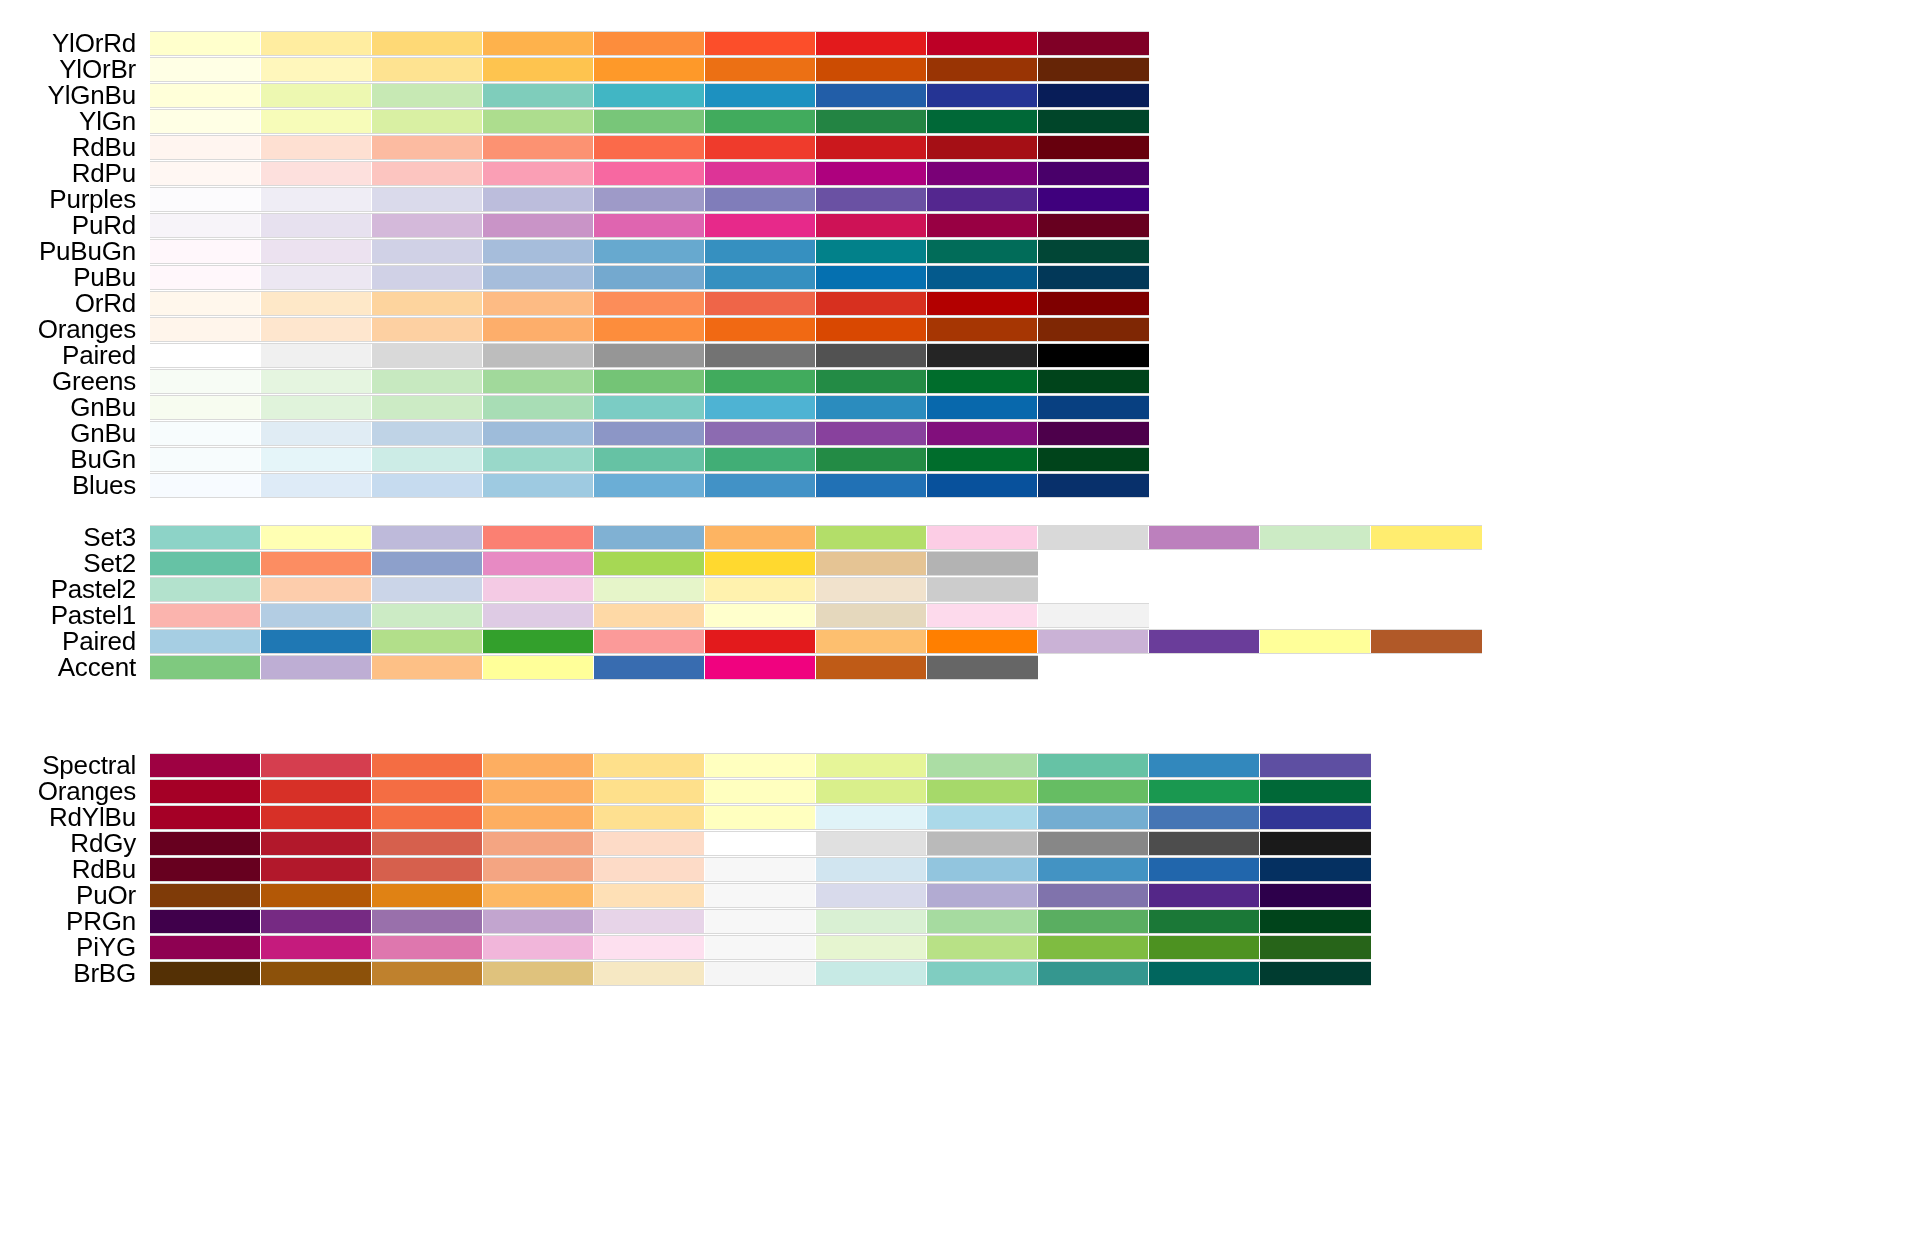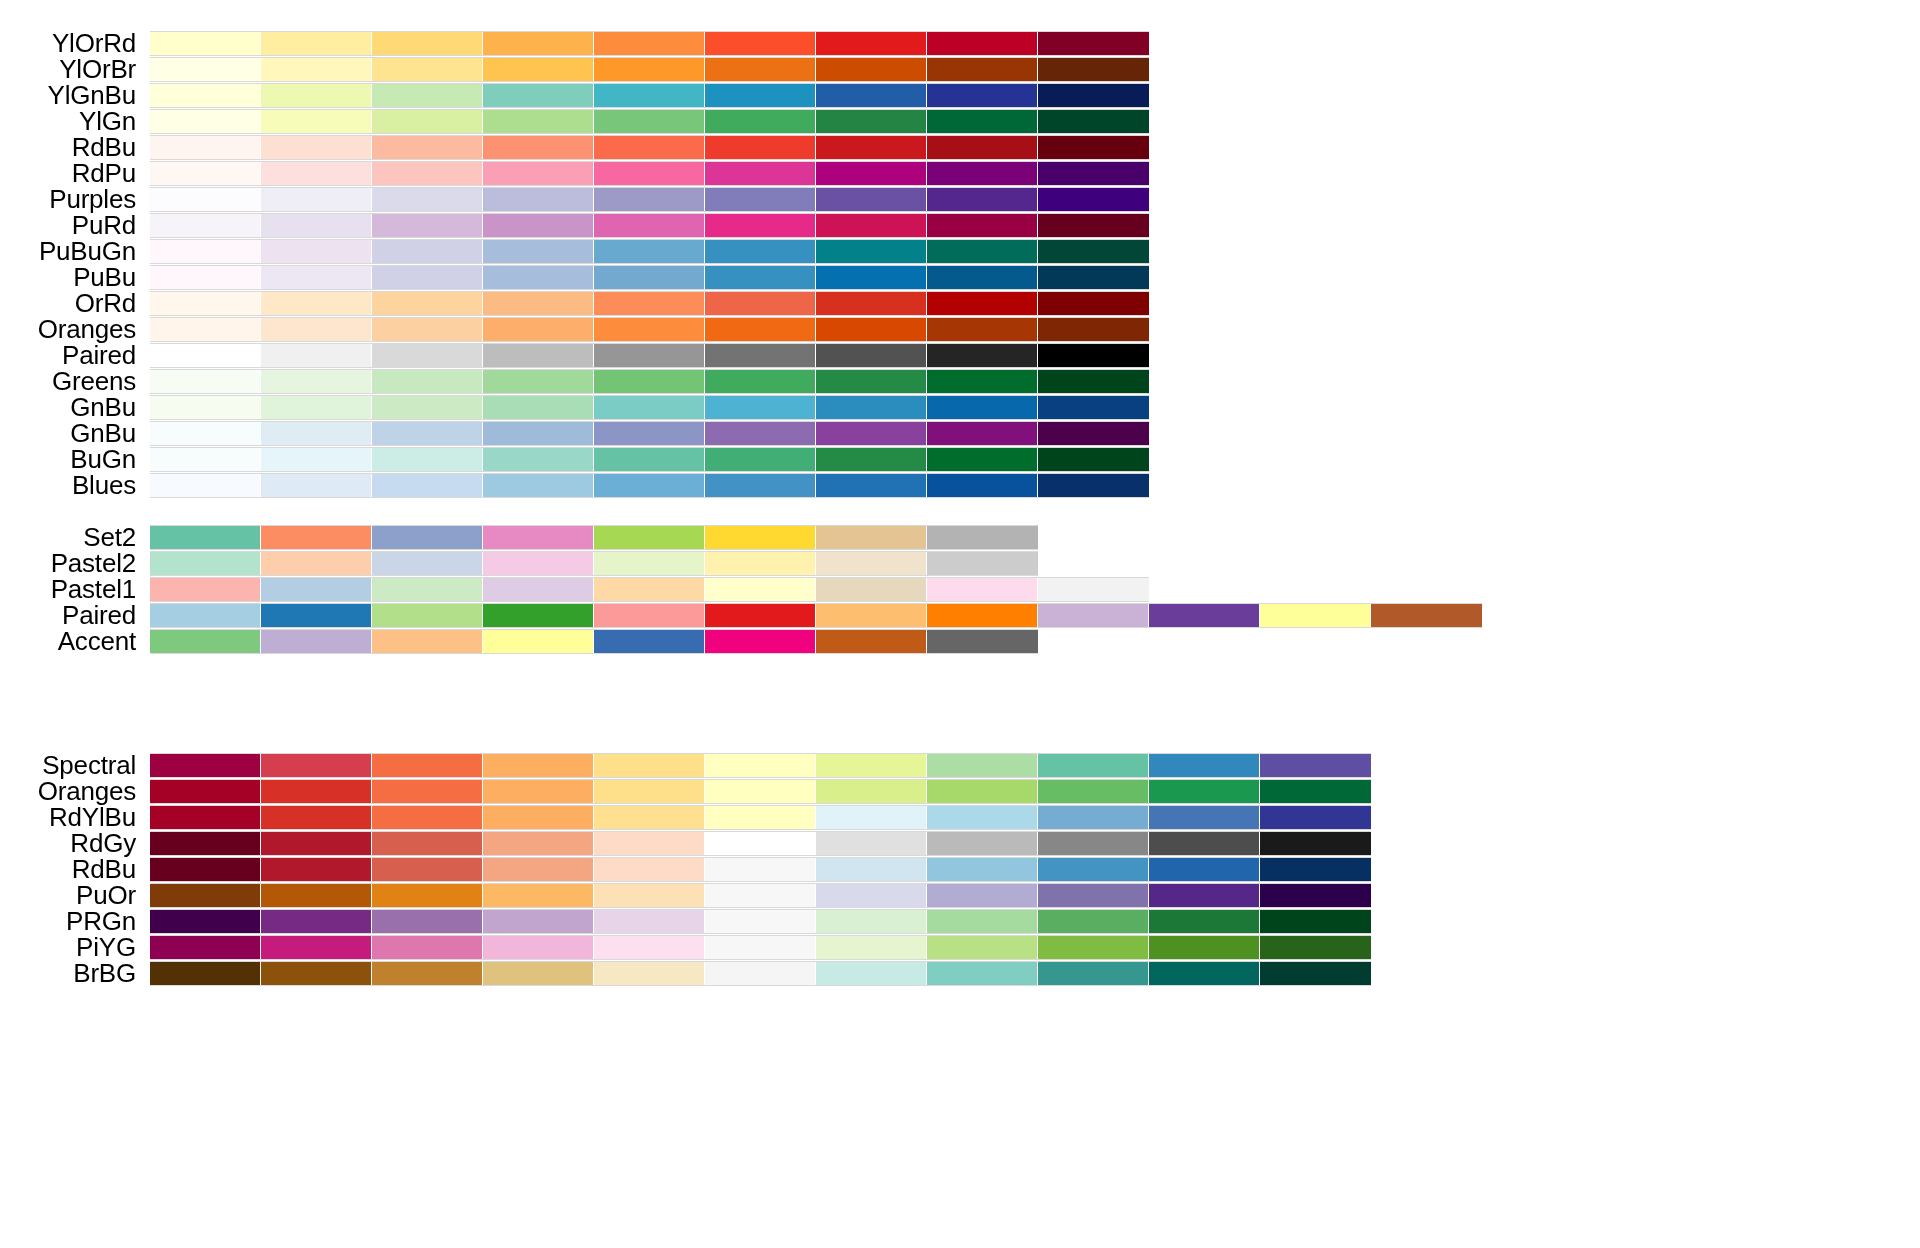--- a/index.html
+++ b/index.html
@@ -318,20 +318,37 @@
             <div class="swatch" title="#9ecae1" style="width: 111px; background: rgb(158, 202, 225);"></div>
             <div class="swatch" title="#6baed6" style="width: 111px; background: rgb(107, 174, 214);"></div>
             <div class="swatch" title="#4292c6" style="width: 111px; background: rgb(66, 146, 198);"></div>
             <div class="swatch" title="#2171b5" style="width: 111px; background: rgb(33, 113, 181);"></div>
             <div class="swatch" title="#08519c" style="width: 111px; background: rgb(8, 81, 156);"></div>
             <div class="swatch" title="#08306b" style="width: 111px; background: rgb(8, 48, 107);"></div>
           </div>
         </div>
       </div>
       <div class="section" style="top: 524px;">
+        <div class="palette-row">
+          <div class="row-label">Set3</div>
+          <div class="swatch-strip" style="width: 1332px;">
+            <div class="swatch" title="#8dd3c7" style="width: 111px; background: rgb(141, 211, 199);"></div>
+            <div class="swatch" title="#ffffb3" style="width: 111px; background: rgb(255, 255, 179);"></div>
+            <div class="swatch" title="#bebada" style="width: 111px; background: rgb(190, 186, 218);"></div>
+            <div class="swatch" title="#fb8072" style="width: 111px; background: rgb(251, 128, 114);"></div>
+            <div class="swatch" title="#80b1d3" style="width: 111px; background: rgb(128, 177, 211);"></div>
+            <div class="swatch" title="#fdb462" style="width: 111px; background: rgb(253, 180, 98);"></div>
+            <div class="swatch" title="#b3de69" style="width: 111px; background: rgb(179, 222, 105);"></div>
+            <div class="swatch" title="#fccde5" style="width: 111px; background: rgb(252, 205, 229);"></div>
+            <div class="swatch" title="#d9d9d9" style="width: 111px; background: rgb(217, 217, 217);"></div>
+            <div class="swatch" title="#bc80bd" style="width: 111px; background: rgb(188, 128, 189);"></div>
+            <div class="swatch" title="#ccebc5" style="width: 111px; background: rgb(204, 235, 197);"></div>
+            <div class="swatch" title="#ffed6f" style="width: 111px; background: rgb(255, 237, 111);"></div>
+          </div>
+        </div>
         <div class="palette-row">
           <div class="row-label">Set2</div>
           <div class="swatch-strip" style="width: 888px;">
             <div class="swatch" title="#66c2a5" style="width: 111px; background: rgb(102, 194, 165);"></div>
             <div class="swatch" title="#fc8d62" style="width: 111px; background: rgb(252, 141, 98);"></div>
             <div class="swatch" title="#8da0cb" style="width: 111px; background: rgb(141, 160, 203);"></div>
             <div class="swatch" title="#e78ac3" style="width: 111px; background: rgb(231, 138, 195);"></div>
             <div class="swatch" title="#a6d854" style="width: 111px; background: rgb(166, 216, 84);"></div>
             <div class="swatch" title="#ffd92f" style="width: 111px; background: rgb(255, 217, 47);"></div>
             <div class="swatch" title="#e5c494" style="width: 111px; background: rgb(229, 196, 148);"></div>

